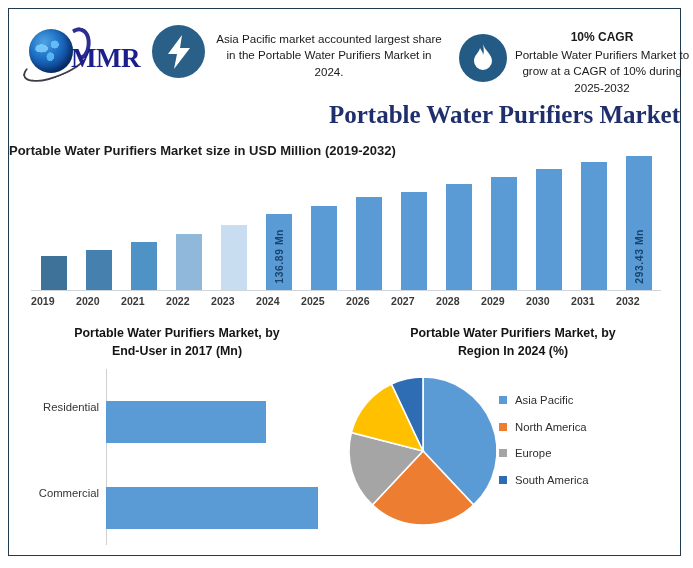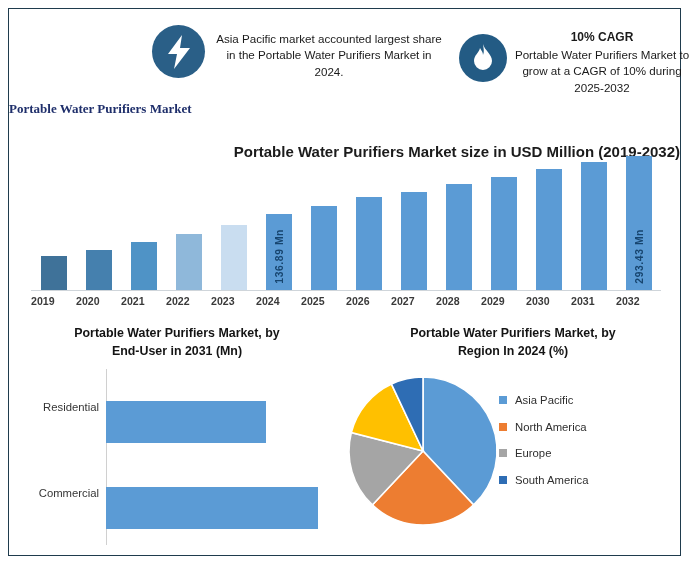--- a/index.html
+++ b/index.html
@@ -46,28 +46,28 @@
   .badge.bolt{left:143px;top:16px;width:53px;height:53px;}
   .badge.flame{left:450px;top:25px;width:48px;height:48px;background:#235b84;}
   .badge svg{position:absolute;left:50%;top:50%;transform:translate(-50%,-50%);}
 
   .htext{position:absolute;font-size:11.6px;color:#1a1a1a;line-height:1.42;text-align:center;}
   .htext.left{left:205px;top:22px;width:230px;text-align:center;}
   .htext.right{left:498px;top:20px;width:190px;}
   .cagr{font-weight:bold;font-size:12px;display:block;margin-bottom:1px;}
 
   .maintitle{
-    position:absolute;left:0;top:92px;width:671px;text-align:left;
-    font-family:"Liberation Serif",serif;font-weight:bold;font-size:13px;color:#1f2f6b;
+    position:absolute;left:0;top:92px;width:671px;text-align:right;
+    font-family:"Liberation Serif",serif;font-weight:bold;font-size:25px;color:#1f2f6b;
   }
 
   
   .barchart{position:absolute;left:0;top:126px;width:671px;height:184px;}
-  .bc-title{position:absolute;left:0;top:8px;width:671px;text-align:right;
-    font-weight:bold;font-size:15px;color:#1b1b1b;}
+  .bc-title{position:absolute;left:0;top:8px;width:671px;text-align:left;
+    font-weight:bold;font-size:13px;color:#1b1b1b;}
   .plot{position:absolute;left:22px;top:22px;width:630px;height:134px;}
   .axisline{position:absolute;left:0;bottom:0;width:630px;height:1px;background:#cfd5da;}
   .bars{position:absolute;left:0;bottom:1px;width:630px;height:133px;display:flex;
     align-items:flex-end;}
   .bcol{flex:1;display:flex;justify-content:center;align-items:flex-end;height:100%;position:relative;}
   .bar{width:26px;position:relative;}
   .vtxt{position:absolute;left:13px;bottom:6px;
     writing-mode:vertical-rl;transform:rotate(180deg) translateX(50%);
     font-size:10.3px;font-weight:bold;color:#17456f;letter-spacing:.6px;}
   .years{position:absolute;left:22px;top:160px;width:630px;display:flex;}
@@ -96,20 +96,26 @@
   .lg .sw{width:8px;height:8px;margin-right:8px;}
   .lg .lt{font-size:11.3px;color:#2f2f2f;}
 </style>
 </head>
 <body>
 
 <div class="frame">
 
   <div class="header">
 
+    <div class="logo">
+      <div class="globe"></div>
+      <div class="ring"></div>
+      <div class="swoosh"></div>
+      <div class="mmr">MMR</div>
+    </div>
 
     <div class="badge bolt">
       <svg width="26" height="34" viewBox="0 0 26 34" aria-hidden="true">
         <polygon points="16,0 2,19 11,19 8,34 24,13 14,13" fill="#ffffff"></polygon>
       </svg>
     </div>
 
     <div class="htext left">Asia Pacific market accounted largest share in the Portable Water Purifiers Market in 2024.</div>
 
     <div class="badge flame">
@@ -193,21 +199,21 @@
         <div>2029</div>
         <div>2030</div>
         <div>2031</div>
         <div>2032</div>
       </div>
   </div>
 
   <div class="hbar">
     <div class="hb-title">
       <div>Portable Water Purifiers Market, by</div>
-      <div>End-User in 2031 (Mn)</div>
+      <div>End-User in 2017 (Mn)</div>
     </div>
     <div class="hb-plot">
       <div class="hb-axis"></div>
       <div id="hrows-host">
           <div class="hrow r1">
             <div class="hlab">Residential</div>
             <div class="hfill" style="width: 160px; background: rgb(91, 155, 213);"></div>
           </div>
           <div class="hrow r2">
             <div class="hlab">Commercial</div>

